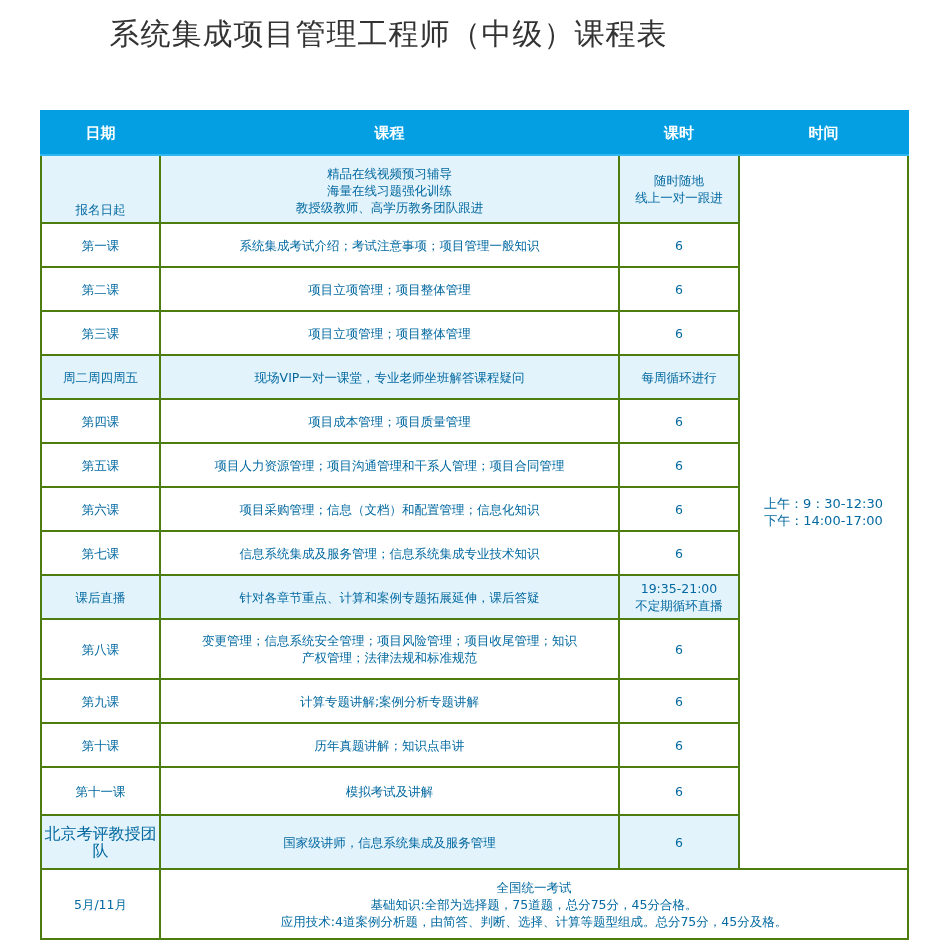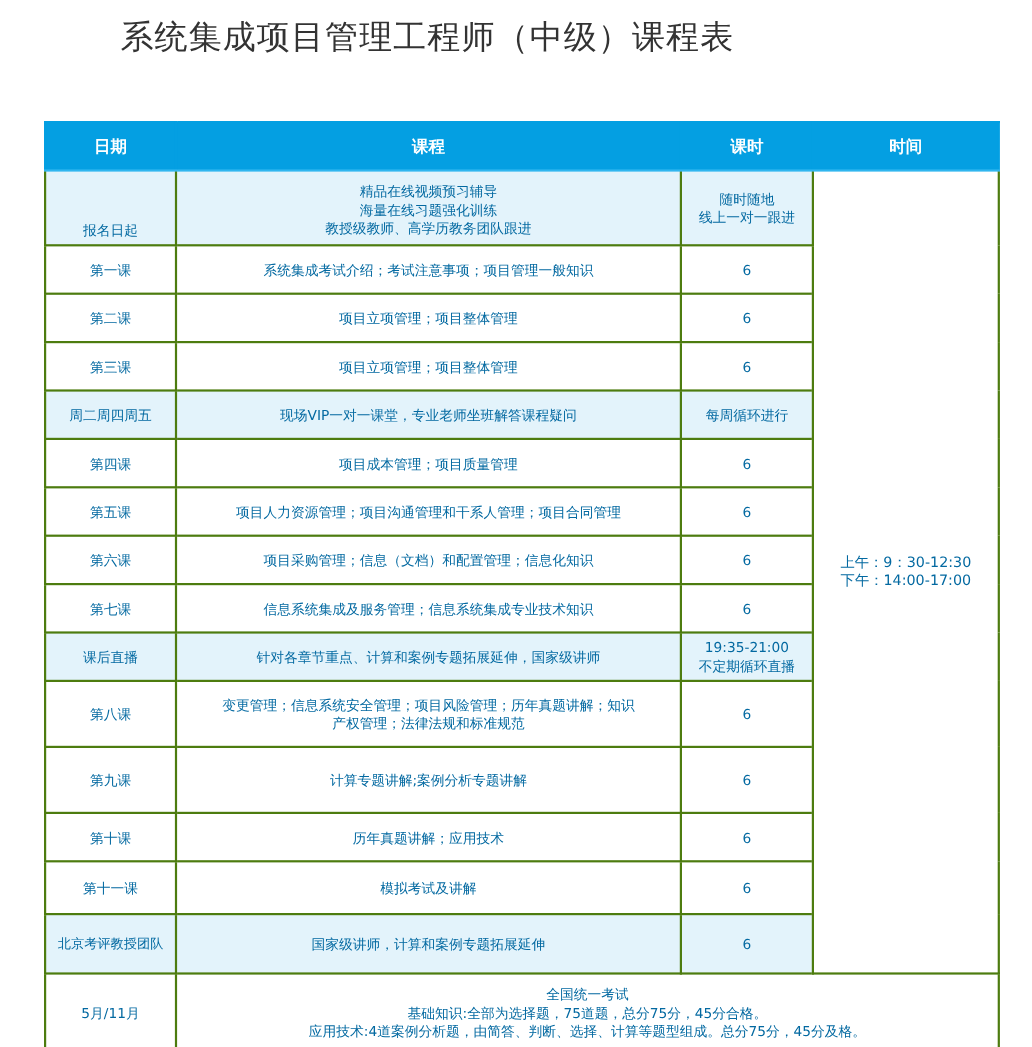--- a/index.html
+++ b/index.html
@@ -83,48 +83,48 @@
       <td class="c">项目采购管理；信息（文档）和配置管理；信息化知识</td>
       <td class="c">6</td>
     </tr>
     <tr style="height:44px">
       <td class="c">第七课</td>
       <td class="c">信息系统集成及服务管理；信息系统集成专业技术知识</td>
       <td class="c">6</td>
     </tr>
     <tr class="hl" style="height:44px">
       <td class="c">课后直播</td>
-      <td class="c">针对各章节重点、计算和案例专题拓展延伸，国家级讲师</td>
+      <td class="c">针对各章节重点、计算和案例专题拓展延伸，课后答疑</td>
       <td class="c ml">19:35-21:00
 不定期循环直播</td>
     </tr>
     <tr style="height:60px">
       <td class="c">第八课</td>
-      <td class="c ml">变更管理；信息系统安全管理；项目风险管理；历年真题讲解；知识
+      <td class="c ml">变更管理；信息系统安全管理；项目风险管理；项目收尾管理；知识
 产权管理；法律法规和标准规范</td>
       <td class="c">6</td>
     </tr>
-    <tr style="height:60px">
+    <tr style="height:44px">
       <td class="c">第九课</td>
       <td class="c">计算专题讲解;案例分析专题讲解</td>
       <td class="c">6</td>
     </tr>
     <tr style="height:44px">
       <td class="c">第十课</td>
-      <td class="c">历年真题讲解；应用技术</td>
+      <td class="c">历年真题讲解；知识点串讲</td>
       <td class="c">6</td>
     </tr>
     <tr style="height:48px">
       <td class="c">第十一课</td>
       <td class="c">模拟考试及讲解</td>
       <td class="c">6</td>
     </tr>
     <tr class="hl" style="height:54px">
-      <td class="c" style="padding:0 2px;font-size:12px">北京考评教授团队</td>
-      <td class="c">国家级讲师，计算和案例专题拓展延伸</td>
+      <td class="c" style="padding:0 2px;font-size:16px">北京考评教授团队</td>
+      <td class="c">国家级讲师，信息系统集成及服务管理</td>
       <td class="c">6</td>
     </tr>
     <tr style="height:70px">
       <td class="c">5月/11月</td>
       <td class="c ml" colspan="3">全国统一考试
 基础知识:全部为选择题，75道题，总分75分，45分合格。
 应用技术:4道案例分析题，由简答、判断、选择、计算等题型组成。总分75分，45分及格。</td>
     </tr>
   </tbody>
 </table>

